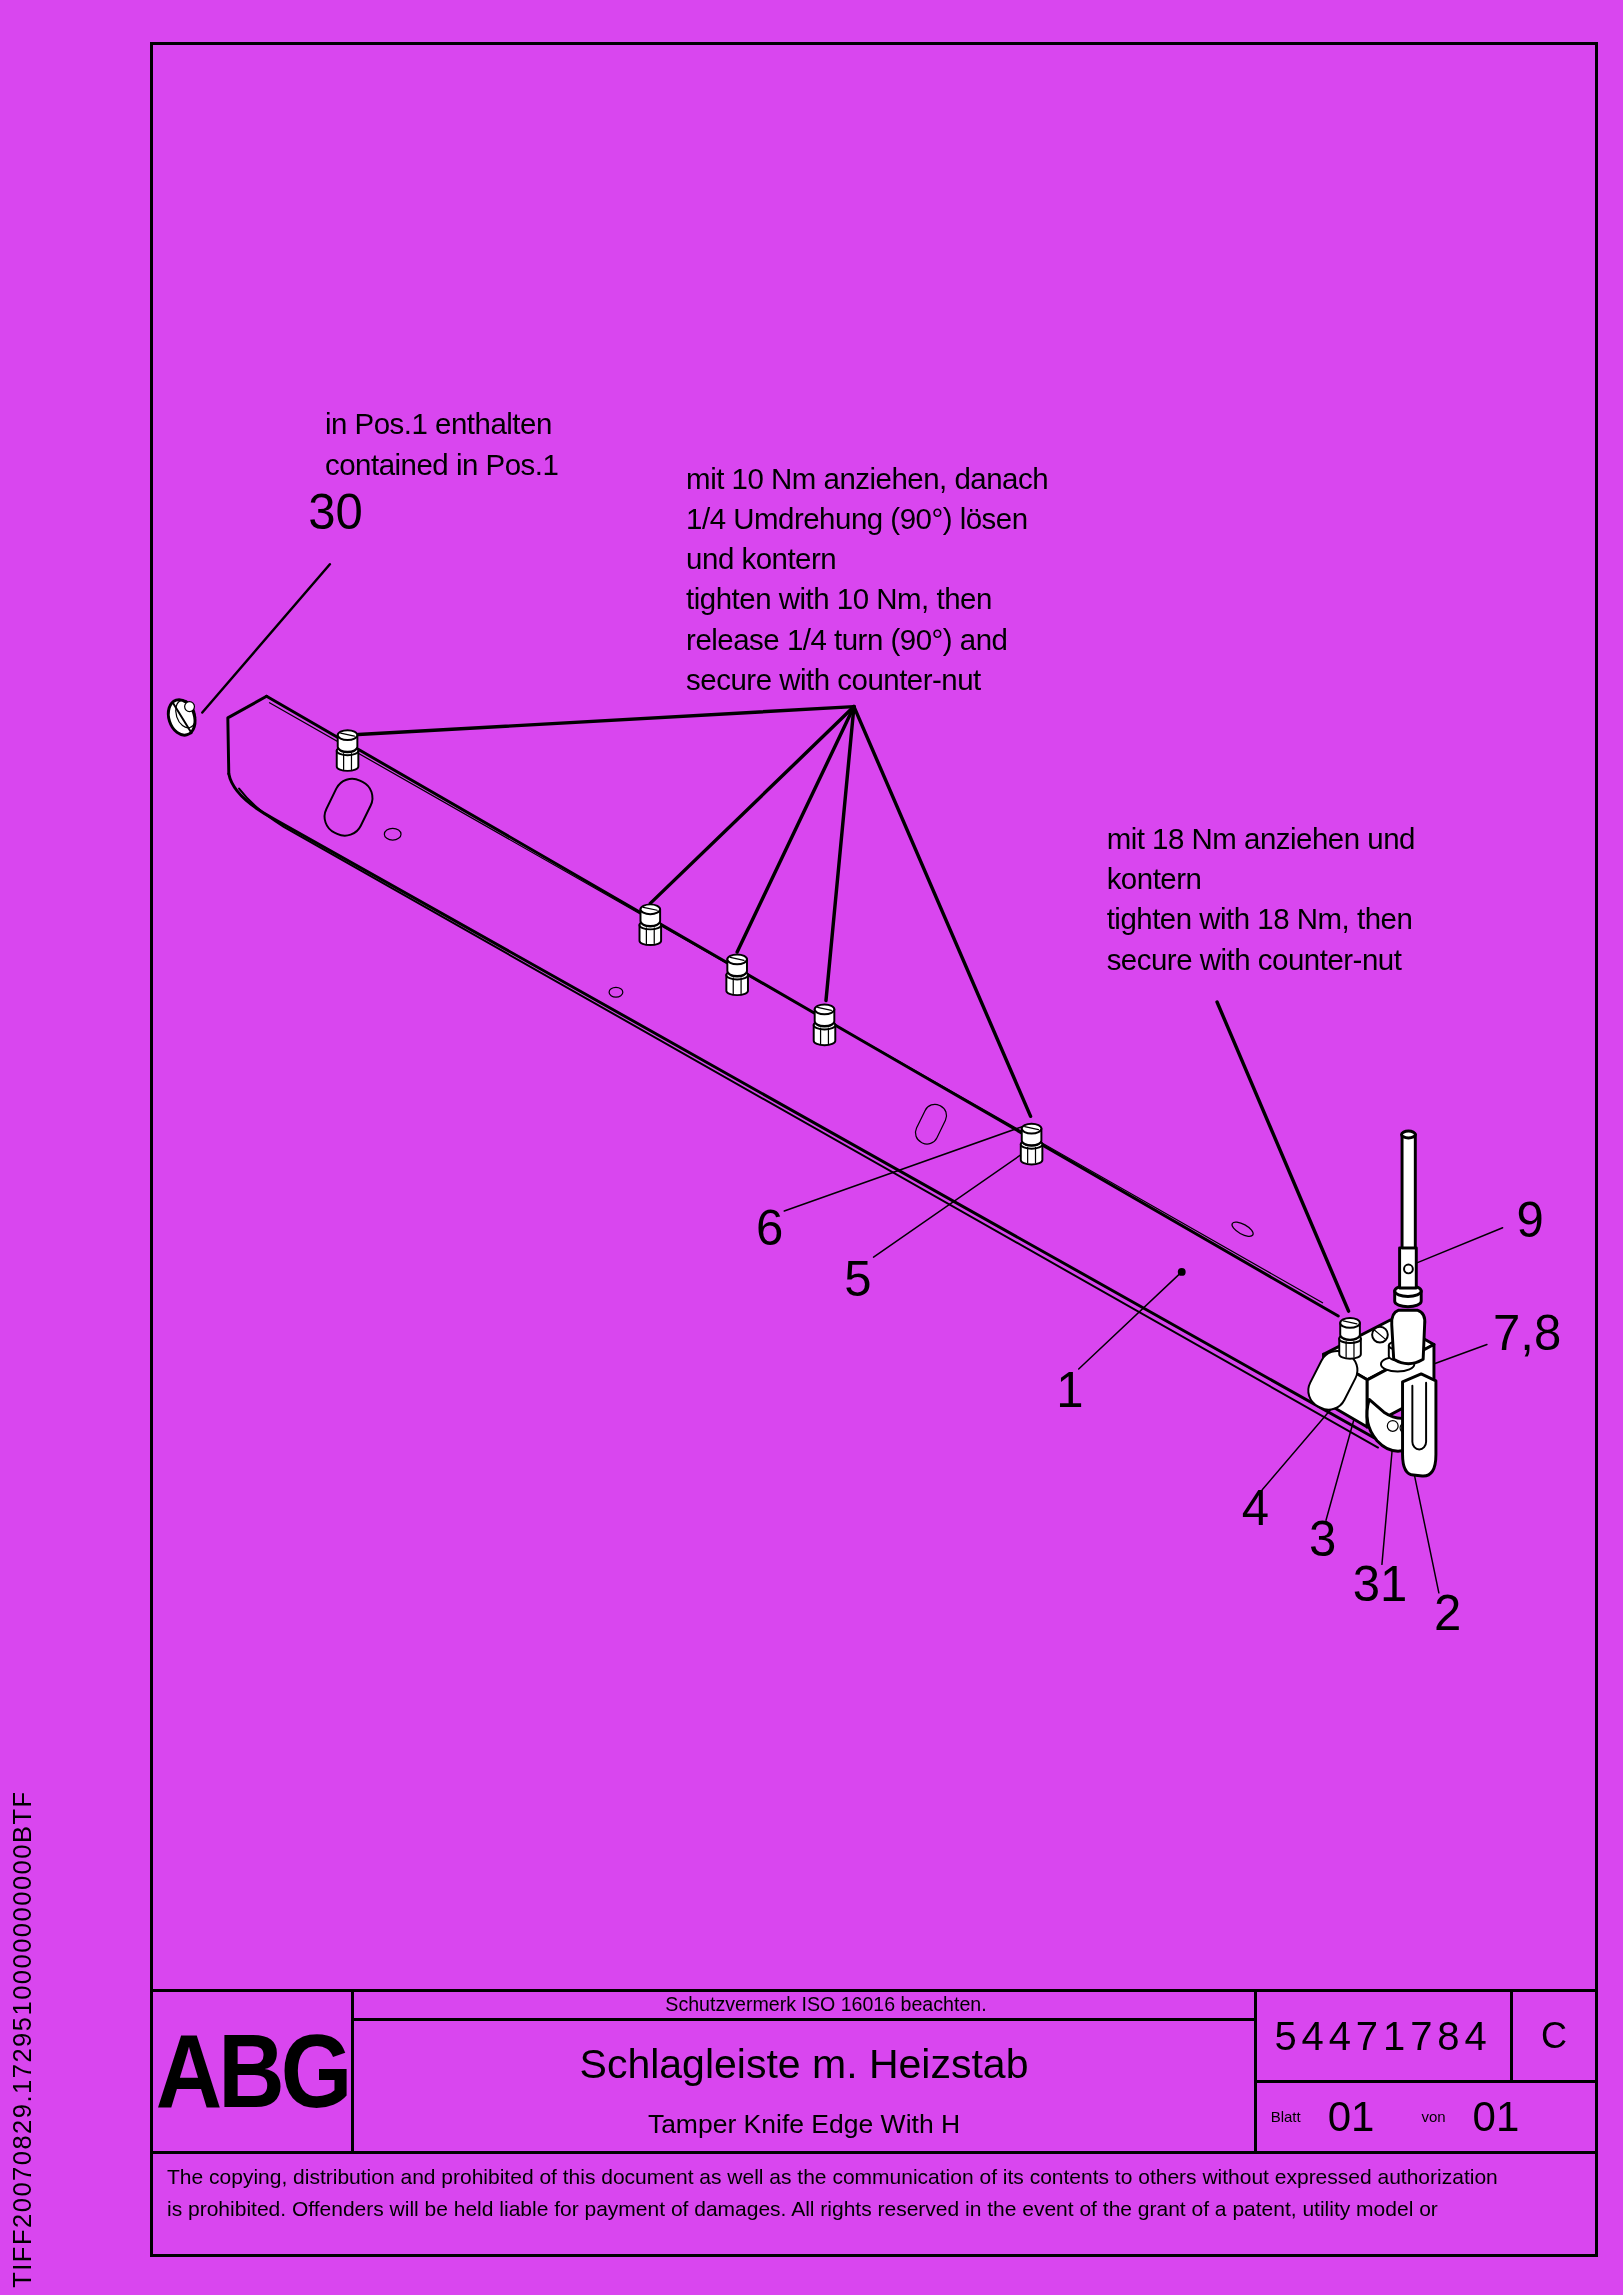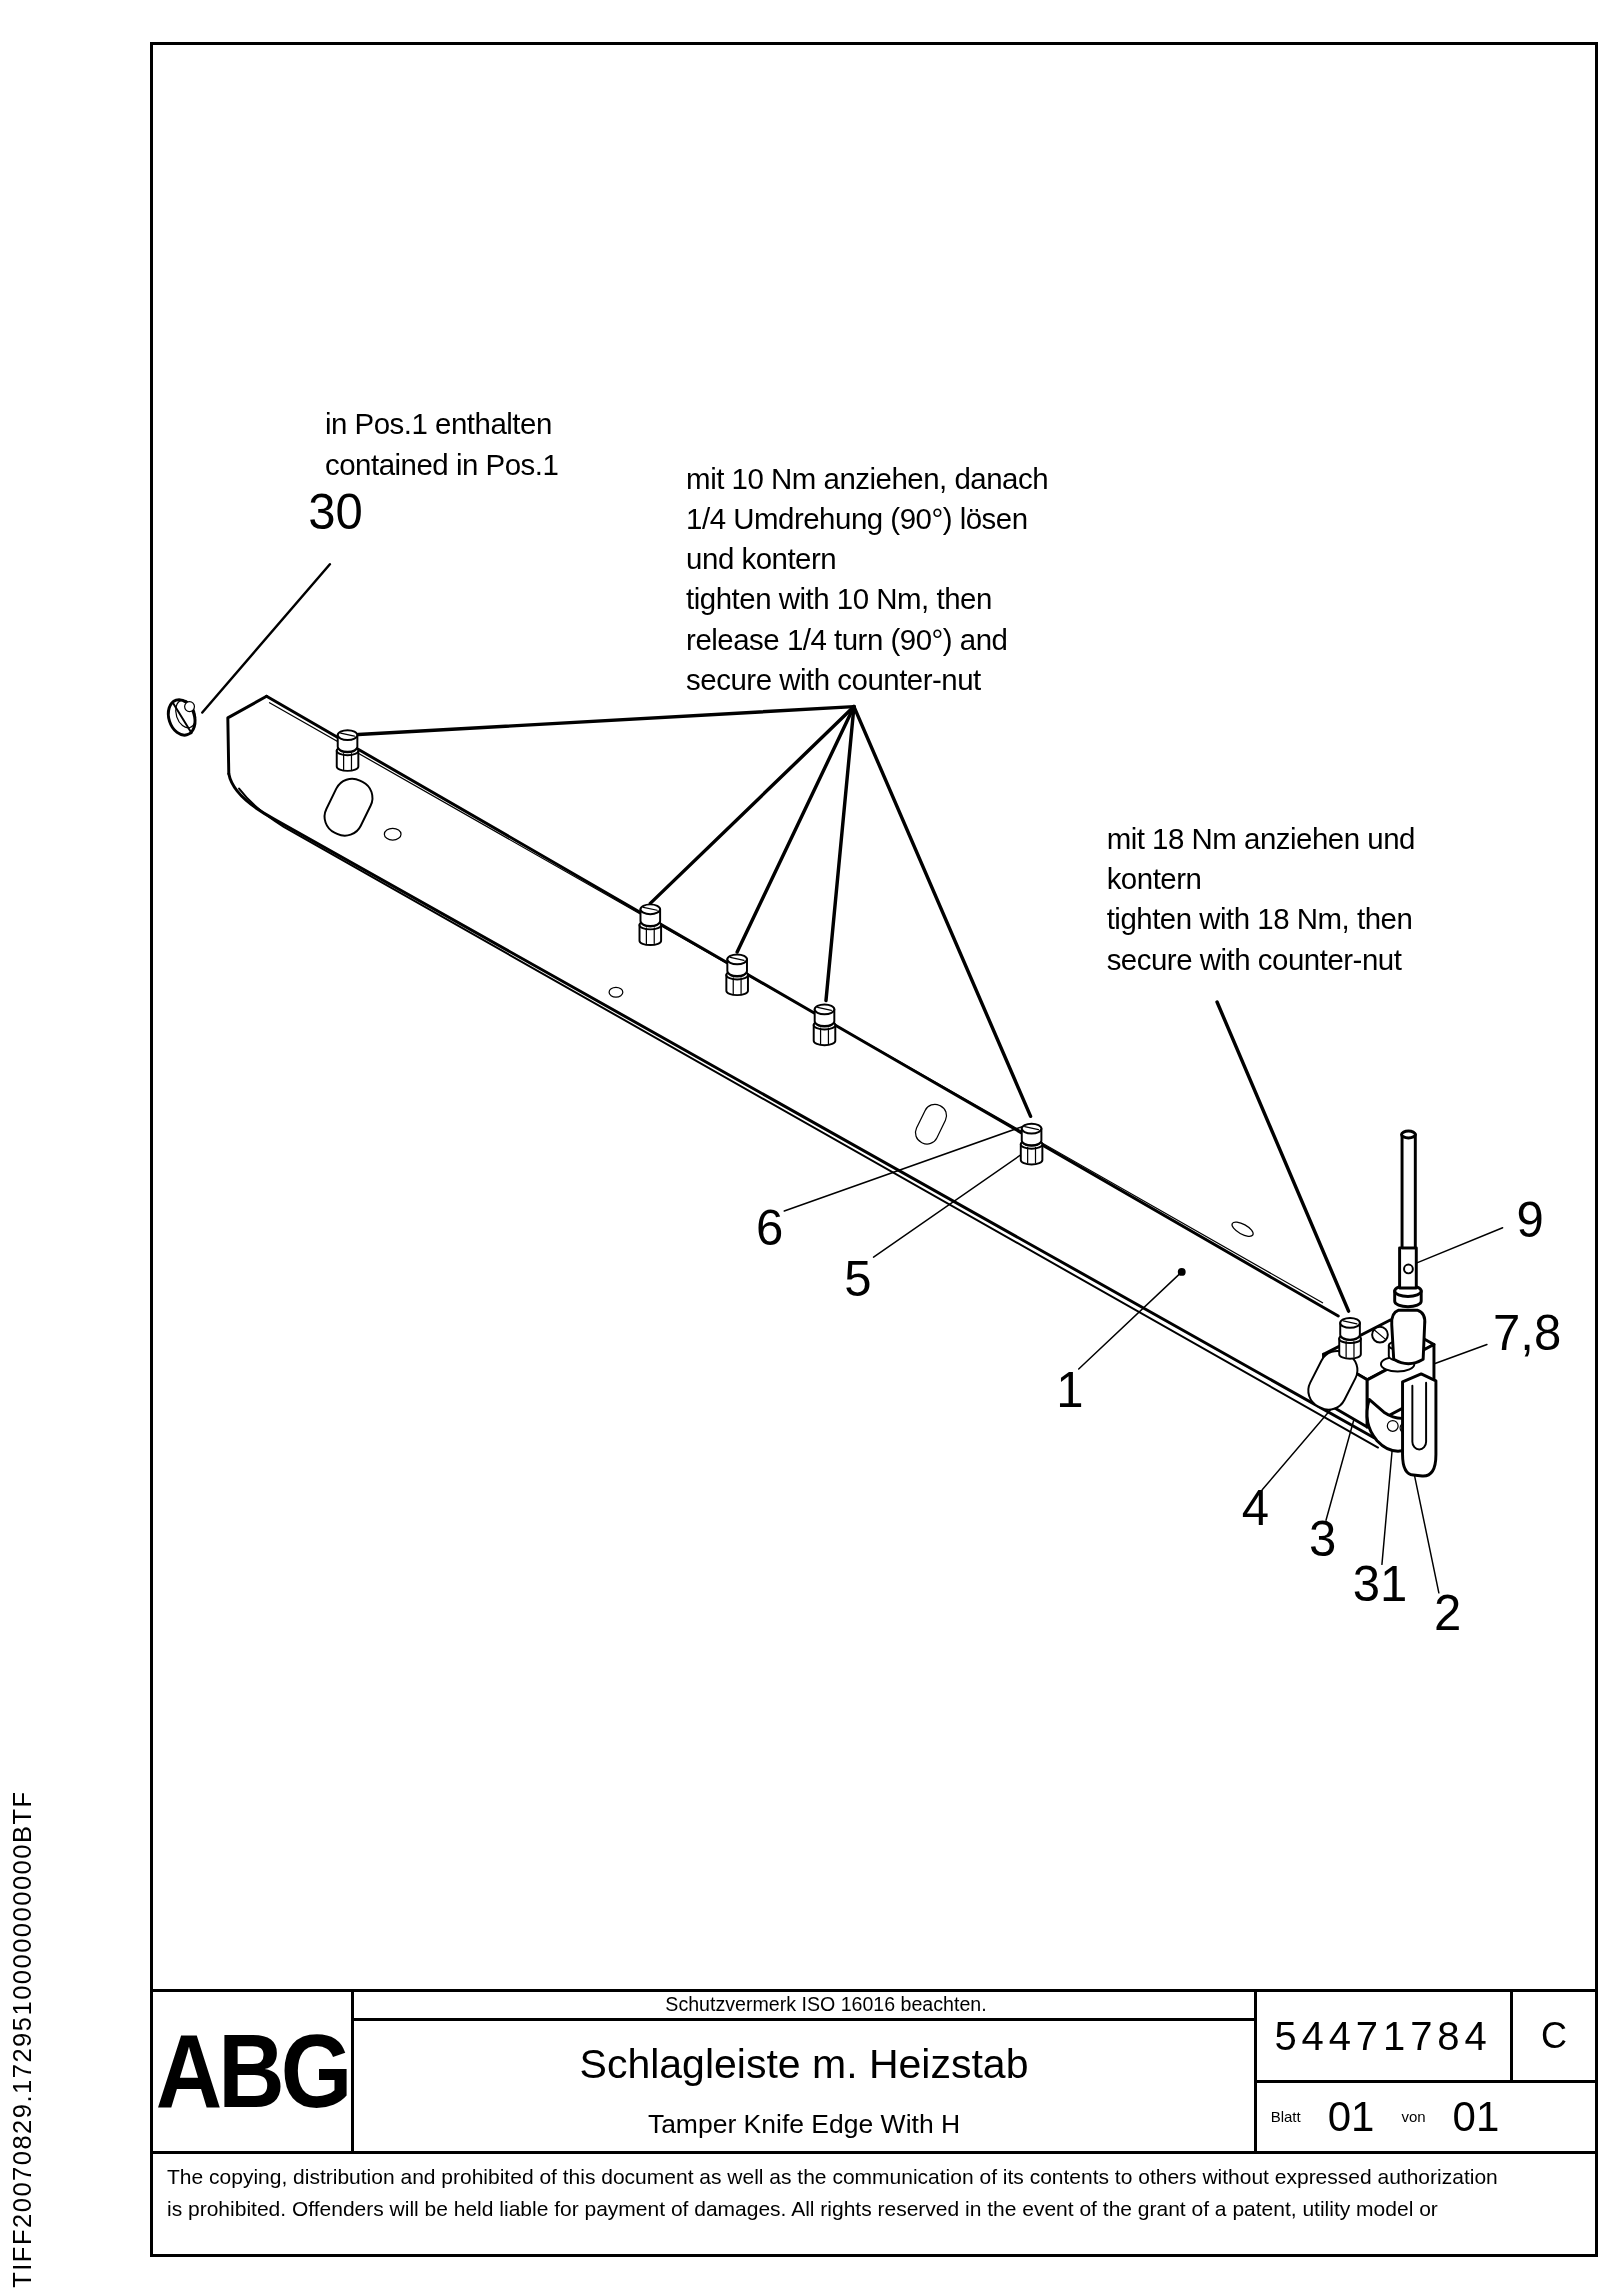--- a/index.html
+++ b/index.html
@@ -1,16 +1,16 @@
 <!DOCTYPE html>
 <html style="font-size:7.9px"><head>
 <meta charset="utf-8">
 <style>
   html,body{margin:0;padding:0;background:#888;}
-  .page{position:relative;width:1623px;height:2295px;background:#ffffff;overflow:hidden;
+  .page{position:relative;width:1623px;height:2295px;background:#d946ef;overflow:hidden;
         font-family:"Liberation Sans",sans-serif;color:#000;}
   
   .drawing{position:absolute;left:0;top:0;width:1623px;height:2295px;}
   .ln   {stroke:#000;stroke-width:6;fill:none;stroke-linecap:round;stroke-linejoin:round;}
   .mid  {stroke:#000;stroke-width:4;fill:none;stroke-linecap:round;stroke-linejoin:round;}
   .thin {stroke:#000;stroke-width:2.5;fill:none;stroke-linecap:round;stroke-linejoin:round;}
   .lead7{stroke:#000;stroke-width:7;fill:none;stroke-linecap:round;}
   .lead3{stroke:#000;stroke-width:3;fill:none;stroke-linecap:round;}
   .wfill{fill:#ffffff;}
   text{fill:#000;}
@@ -195,21 +195,21 @@
 
   <div class="cell t-en" style="left:354px;top:2106px;width:900px;height:37px;">Tamper Knife Edge With H</div>
 
   <div class="cell dwg" style="left:1256px;top:1992px;width:254px;height:88px;">54471784</div>
 
   <div class="cell rev" style="left:1513px;top:1992px;width:82px;height:88px;">C</div>
 
   <div class="cell sheetrow" style="left:1256px;top:2082px;width:339px;height:69px;">
     <span class="sh-small" style="margin-left:14.7px;">Blatt</span>
     <span class="sh-big" style="margin-left:27px;">01</span>
-    <span class="sh-small" style="margin-left:27px;">von</span>
+    <span class="sh-small" style="margin-left:47px;">von</span>
     <span class="sh-big" style="margin-left:27px;">01</span>
   </div>
 
   <div class="disc">
     <div>The copying, distribution and prohibited of this document as well as the communication of its contents to others without expressed authorization</div>
     <div>is prohibited. Offenders will be held liable for payment of damages. All rights reserved in the event of the grant of a patent, utility model or</div>
   </div>
 
   <div class="sidetext">F TIFF20070829.1729510000000000BTF</div>
 

